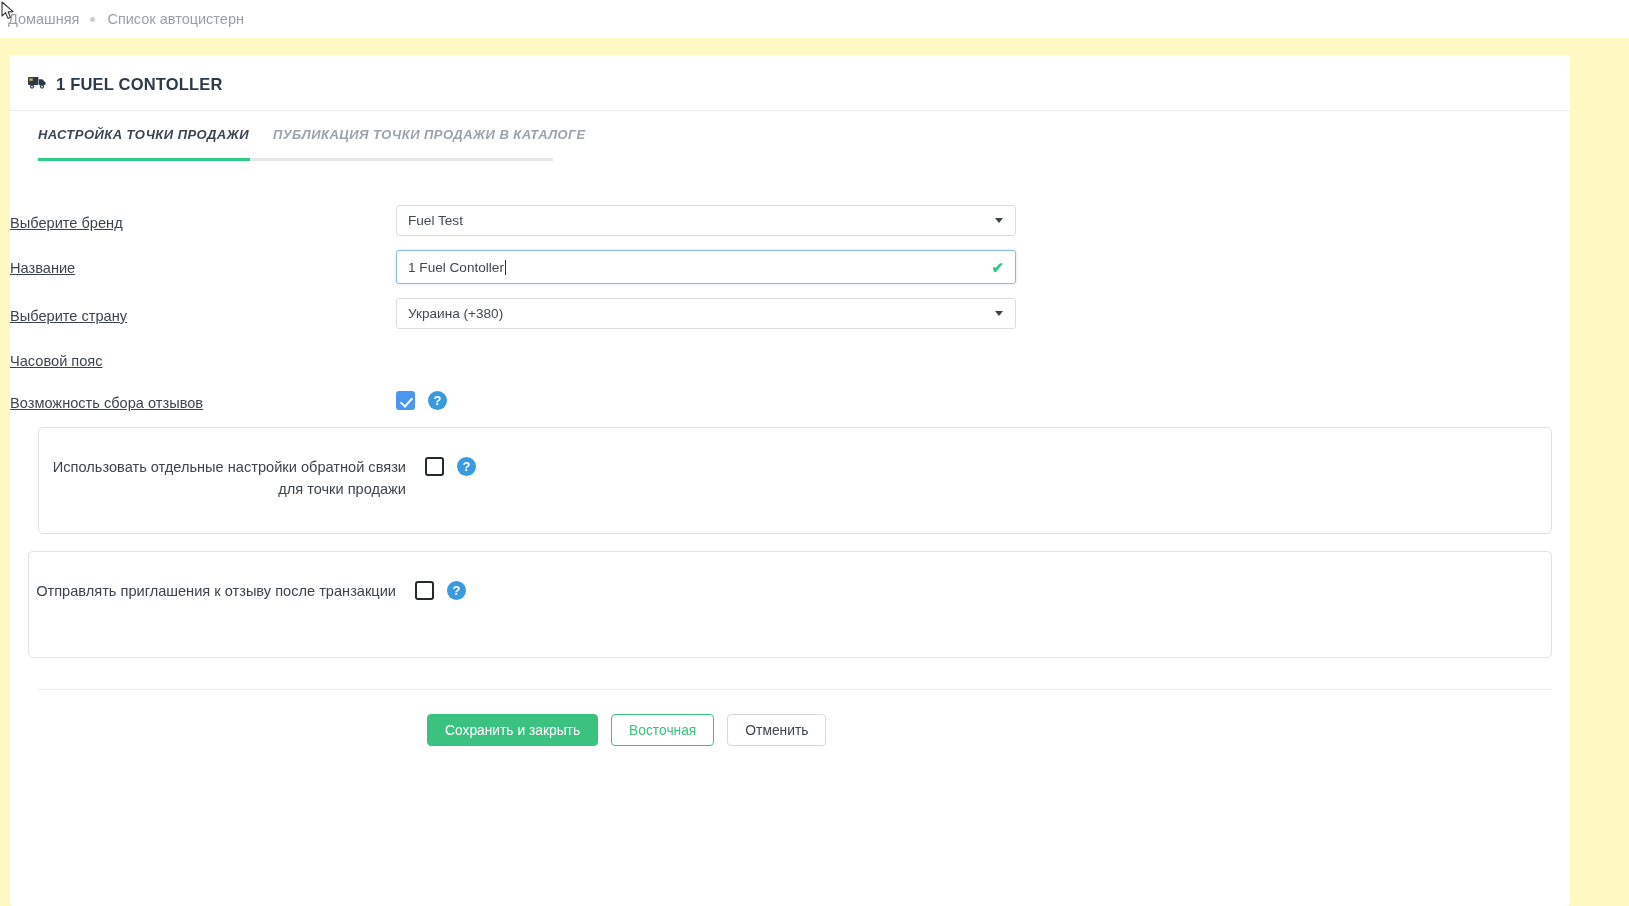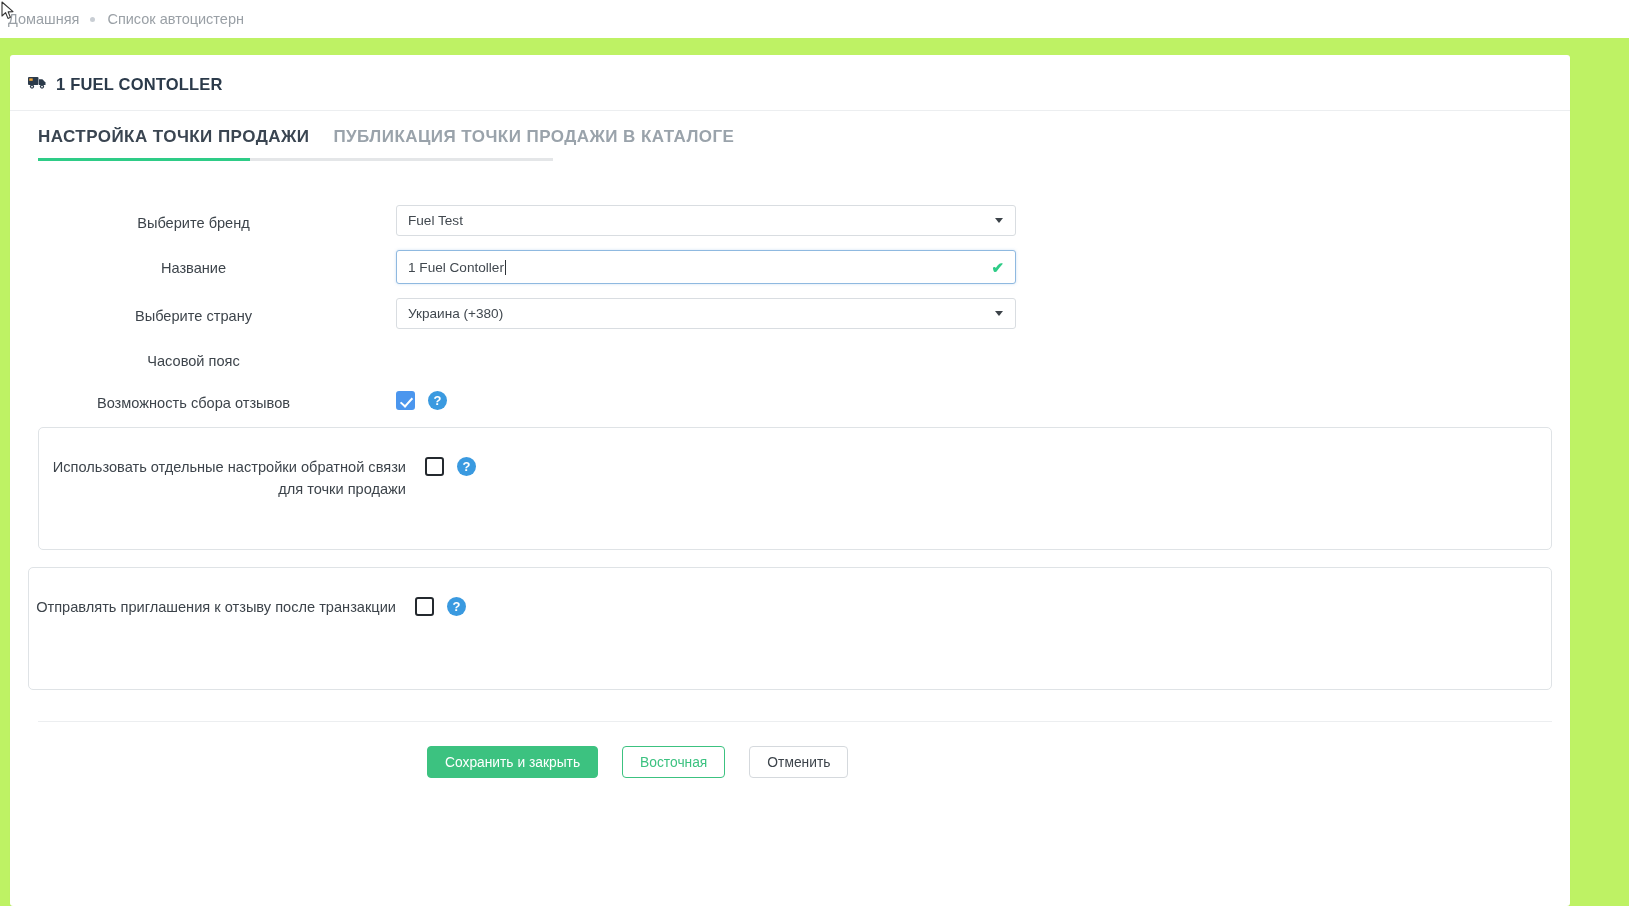--- a/index.html
+++ b/index.html
@@ -26,21 +26,21 @@
     display: inline-block;
     width: 5px; height: 5px;
     border-radius: 50%;
     background: #c9ced4;
     margin: 0 12px 0 11px;
   }
 
   
   .page-body {
     height: calc(906px - 38px);
-    background: #bef264;
+    background: #fef9c3;
     padding-left: 21px;
     position: relative;
   }
   .card {
     position: absolute;
     left: 10px;
     top: 17px;
     width: 1560px;
     height: 851px;
     background: #ffffff;
@@ -70,28 +70,29 @@
   }
 
   
   .tabs {
     display: flex;
     padding-left: 28px;
     margin-top: 16px;
     position: relative;
   }
   .tab {
-    font-size: 17px;
+    font-size: 13px;
     font-weight: bold;
     letter-spacing: .45px;
     text-transform: uppercase;
     padding: 0 11px 14px 0;
     cursor: pointer;
     background: none; border: 0;
     font-family: inherit;
+    font-style: italic;
   }
   .tab.active { color: #3a4551; }
   .tab.inactive { color: #9aa3ab; padding-left: 13px; }
   .tab-underline-track {
     position: absolute;
     left: 28px;
     bottom: 0;
     width: 515px;
     height: 3px;
     background: #e4e6e8;
@@ -108,26 +109,27 @@
 
   
   .form { padding-top: 44px; }
   .form-row {
     display: flex;
     align-items: flex-start;
     margin-bottom: 14px;
   }
   .form-label {
     width: 386px;
-    text-align: center;
+    text-align: left;
     font-size: 14.6px;
     color: #3d444b;
     padding-right: 19px;
     line-height: 20px;
     padding-top: 8px;
+    text-decoration: underline;
   }
   .control { width: 540px; }
 
   .select-box, .text-box {
     width: 620px;
     height: 31px;
     border: 1px solid #d9dde1;
     border-radius: 3px;
     background: #fff;
     display: flex;
@@ -205,21 +207,21 @@
     cursor: pointer;
     flex: 0 0 auto;
     line-height: 1;
   }
 
   
   .panel {
     margin: 0 18px 0 28px;
     border: 1px solid #dfe3e6;
     border-radius: 5px;
-    height: 123px;
+    height: 107px;
     display: flex;
     align-items: flex-start;
     padding-top: 28px;
   }
   .panel + .panel { margin-top: 17px; margin-left: 18px; }
   .panel-label {
     width: 386px;
     text-align: right;
     font-size: 14.6px;
     color: #3d444b;
@@ -243,21 +245,21 @@
   }
 
   
   .footer-rule {
     height: 1px;
     background: #eceef0;
     margin: 31px 18px 0 28px;
   }
   .btn-row {
     display: flex;
-    gap: 24px;
+    gap: 13px;
     padding: 24px 0 0 417px;
   }
   .btn {
     height: 32px;
     border-radius: 4px;
     font-size: 13.8px;
     font-family: inherit;
     padding: 0 17px;
     cursor: pointer;
     border: 1px solid transparent;

